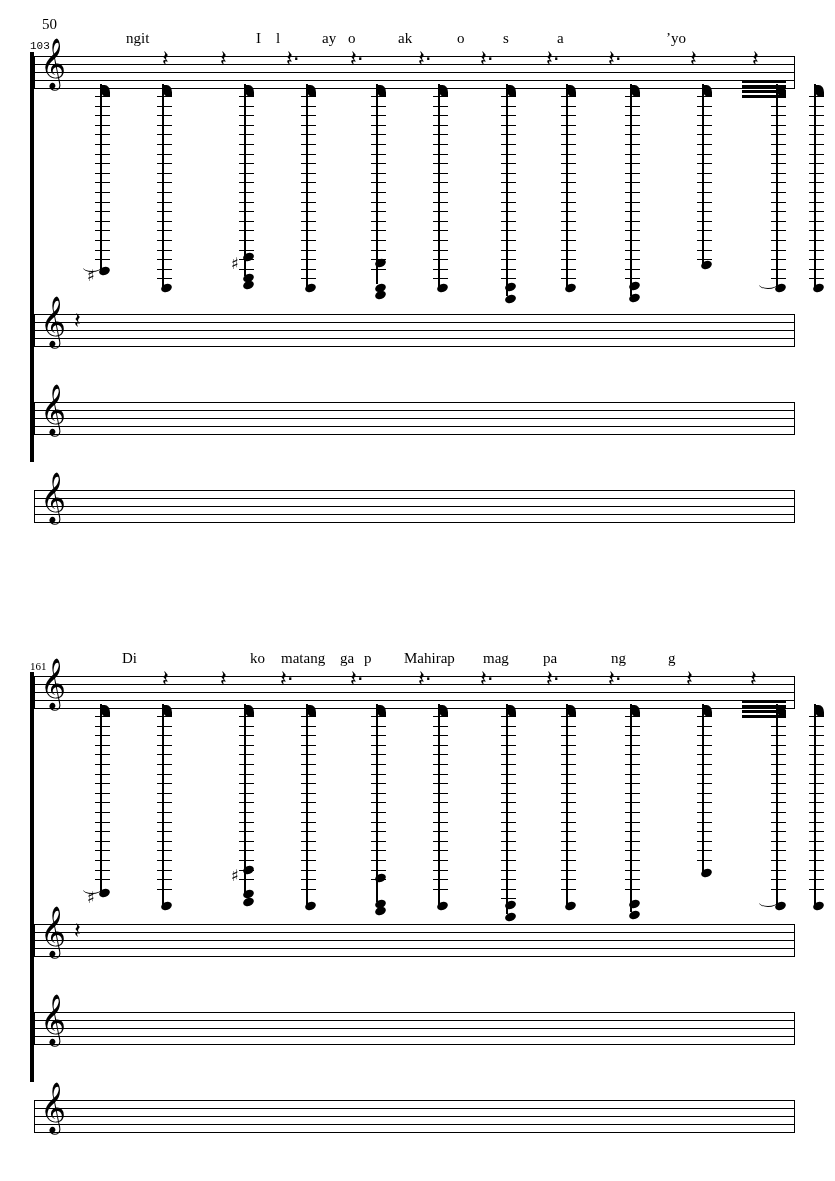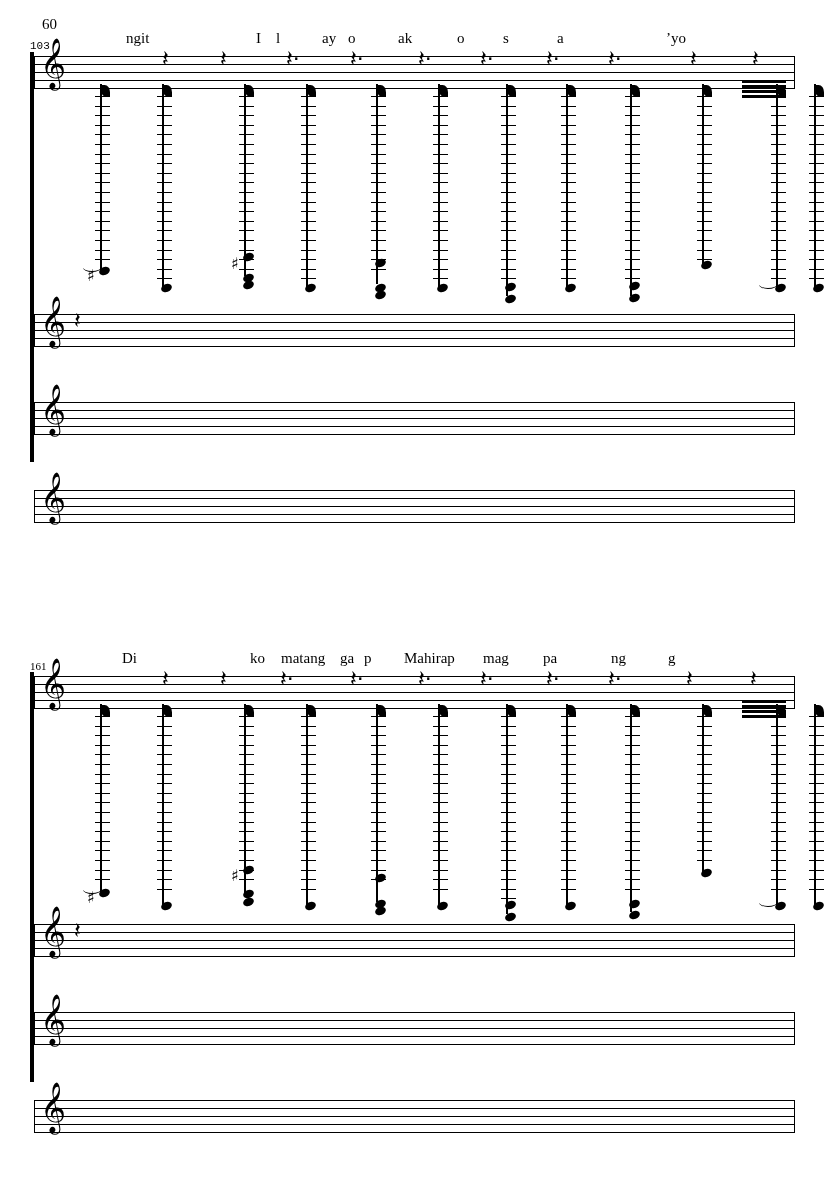--- a/index.html
+++ b/index.html
@@ -152,21 +152,21 @@
     position: absolute;
     background: #000;
     height: 3px;
   }
 </style>
 </head>
 <body>
 
 <div class="page">
 
-  <div class="page-number">60</div>
+  <div class="page-number">50</div>
 
   <div class="system" id="system-1" style="top:52px;height:430px;">
     <div class="system-bracket" style="top:0px;height:410px;"></div>
     <div class="measure-number" style="left:30px;top:-12px;font-family:Liberation Mono, monospace;">103</div>
 
     <div class="lyrics-row">
       <span class="lyric" style="left:126px;top:-22px;">ngit</span>
       <span class="lyric" style="left:256px;top:-22px;">I</span>
       <span class="lyric" style="left:276px;top:-22px;">l</span>
       <span class="lyric" style="left:322px;top:-22px;">ay</span>

